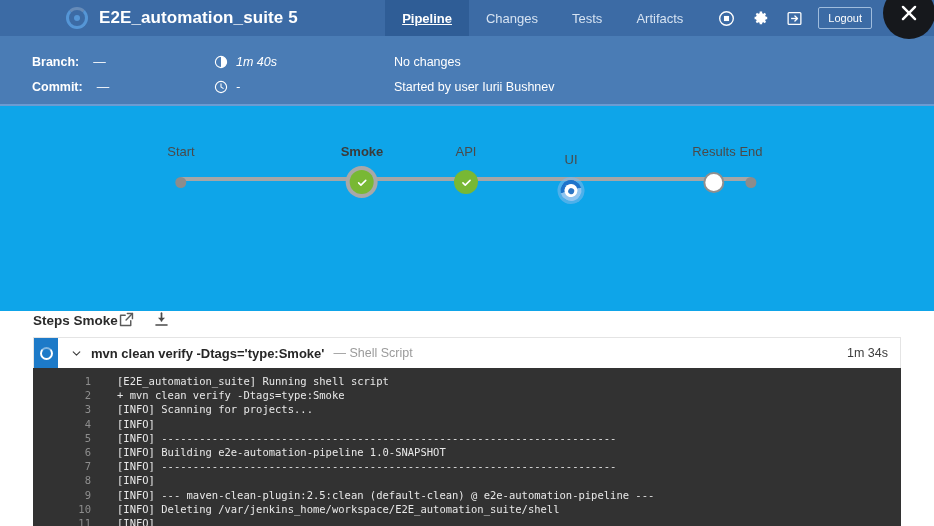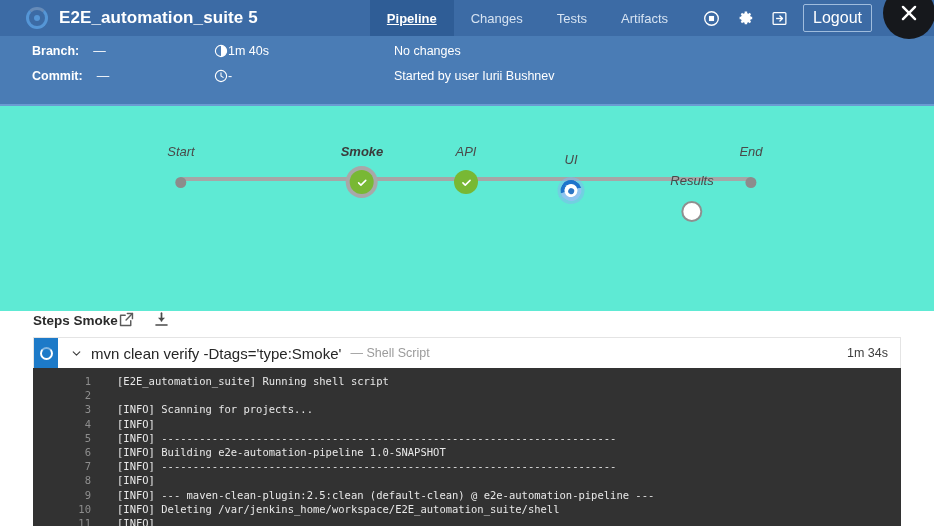--- a/index.html
+++ b/index.html
@@ -16,20 +16,21 @@
     position: relative;
     width: 934px;
     background: #4a7cb5;
     border-bottom: 2px solid #6b9bd2;
   }
   .header-top {
     height: 36px;
     background: #3c6ba5;
     display: flex;
     align-items: stretch;
+    padding-left: 40px;
   }
   .brand {
     display: flex;
     align-items: center;
     padding-left: 26px;
     gap: 11px;
     flex: 0 0 auto;
   }
   .logo-ring {
     width: 22px; height: 22px;
@@ -85,21 +86,21 @@
   }
   .icon-btn {
     display: flex; align-items: center; justify-content: center;
     width: 20px; height: 20px;
     cursor: pointer;
   }
   .icon-btn svg { display: block; }
   .logout-btn {
     border: 1px solid #9fbcdd;
     color: #ffffff;
-    font-size: 16px;
+    font-size: 11px;
     padding: 4px 9px;
     border-radius: 2px;
     background: transparent;
     cursor: pointer;
     font-family: "Liberation Sans", sans-serif;
     white-space: nowrap;
   }
   .close-x {
     display: flex; align-items: center; justify-content: center;
     width: 22px; height: 22px;
@@ -117,49 +118,49 @@
     cursor: pointer;
     z-index: 40;
   }
 
   
   .header-info {
     padding: 8px 0 10px 0;
   }
   .info-row {
     display: flex;
-    align-items: flex-start;
+    align-items: flex-end;
     height: 25px;
     color: #ffffff;
     font-size: 12.5px;
   }
   .info-cell-label {
     width: 214px;
     padding-left: 32px;
     display: flex;
     gap: 14px;
     align-items: center;
   }
   .info-key { font-weight: bold; white-space: nowrap; }
   .info-val { white-space: nowrap; }
   .info-cell-time {
     width: 180px;
     display: flex;
     align-items: center;
-    gap: 0;
+    gap: 8px;
+    font-style: italic;
   }
   .info-cell-misc { display: flex; align-items: center; }
   .info-ic { width: 14px; height: 14px; display:block; flex: 0 0 auto; }
 
   
   .graph-area {
     position: relative;
     height: 205px;
-    background: #5eead4;
-    font-style: italic;
+    background: #0ea5e9;
   }
   .graph {
     position: relative;
     margin: 0 auto;
     width: 934px;
     height: 70px;
     top: 38px;
   }
   .stage {
     position: absolute;
@@ -262,21 +263,21 @@
     display: flex;
     align-items: center;
     gap: 9px;
     padding-left: 13px;
     cursor: pointer;
   }
   .chev {
     width: 11px; height: 11px;
     display: flex; align-items: center; justify-content: center;
   }
-  .step-name { font-size: 15px; color: #262626; white-space: nowrap; }
+  .step-name { font-size: 13px; color: #262626; white-space: nowrap; font-weight: bold; }
   .step-type { font-size: 12.5px; color: #9b9b9b; white-space: nowrap; }
   .step-dur {
     display: flex; align-items: center;
     padding-right: 12px;
     font-size: 12.5px;
     color: #3d3d3d;
     flex: 0 0 auto;
   }
 
   
@@ -438,21 +439,21 @@
       </div>
     </div>
 
     <div class="stage" style="left:571px; top:8px;">
       <div class="stage-label">UI</div>
       <div class="node-wrap">
           <div class="n-running"></div>
         </div>
     </div>
 
-    <div class="stage" style="left:692px; top:0;margin-top:29px;">
+    <div class="stage" style="left:714px; top:0;">
       <div class="stage-label">Results</div>
       <div class="node-wrap">
           <div class="n-pending"></div>
         </div>
     </div>
 
     <div class="stage" style="left:751px; top:0;">
       <div class="stage-label">End</div>
       <div class="node-wrap">
           <div class="n-terminal"></div>
@@ -498,20 +499,21 @@
     <div class="step-dur">1m 34s</div>
   </div>
 
   <div class="console">
     <div class="log-line">
       <span class="log-num">1</span>
       <span class="log-txt">[E2E_automation_suite] Running shell script</span>
     </div>
     <div class="log-line">
       <span class="log-num">2</span>
+      <span class="log-txt">+ mvn clean verify -Dtags=type:Smoke</span>
     </div>
     <div class="log-line">
       <span class="log-num">3</span>
       <span class="log-txt">[INFO] Scanning for projects...</span>
     </div>
     <div class="log-line">
       <span class="log-num">4</span>
       <span class="log-txt">[INFO]</span>
     </div>
     <div class="log-line">

